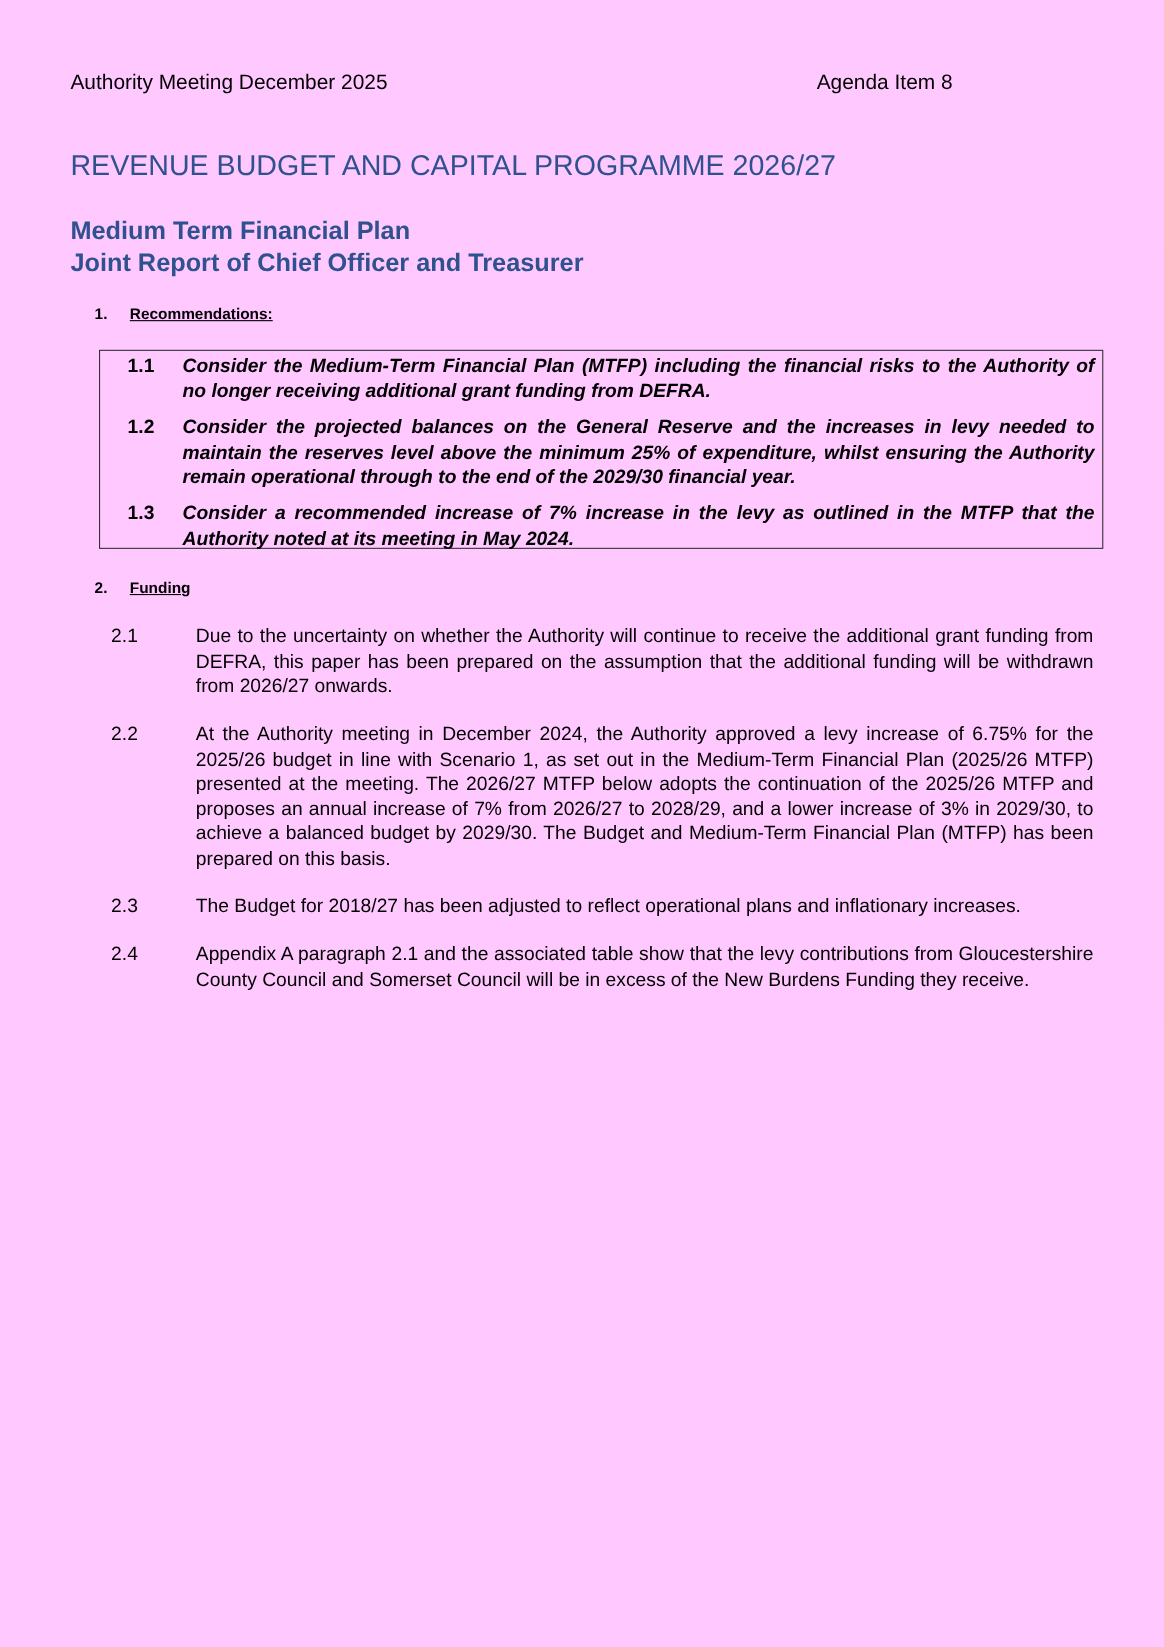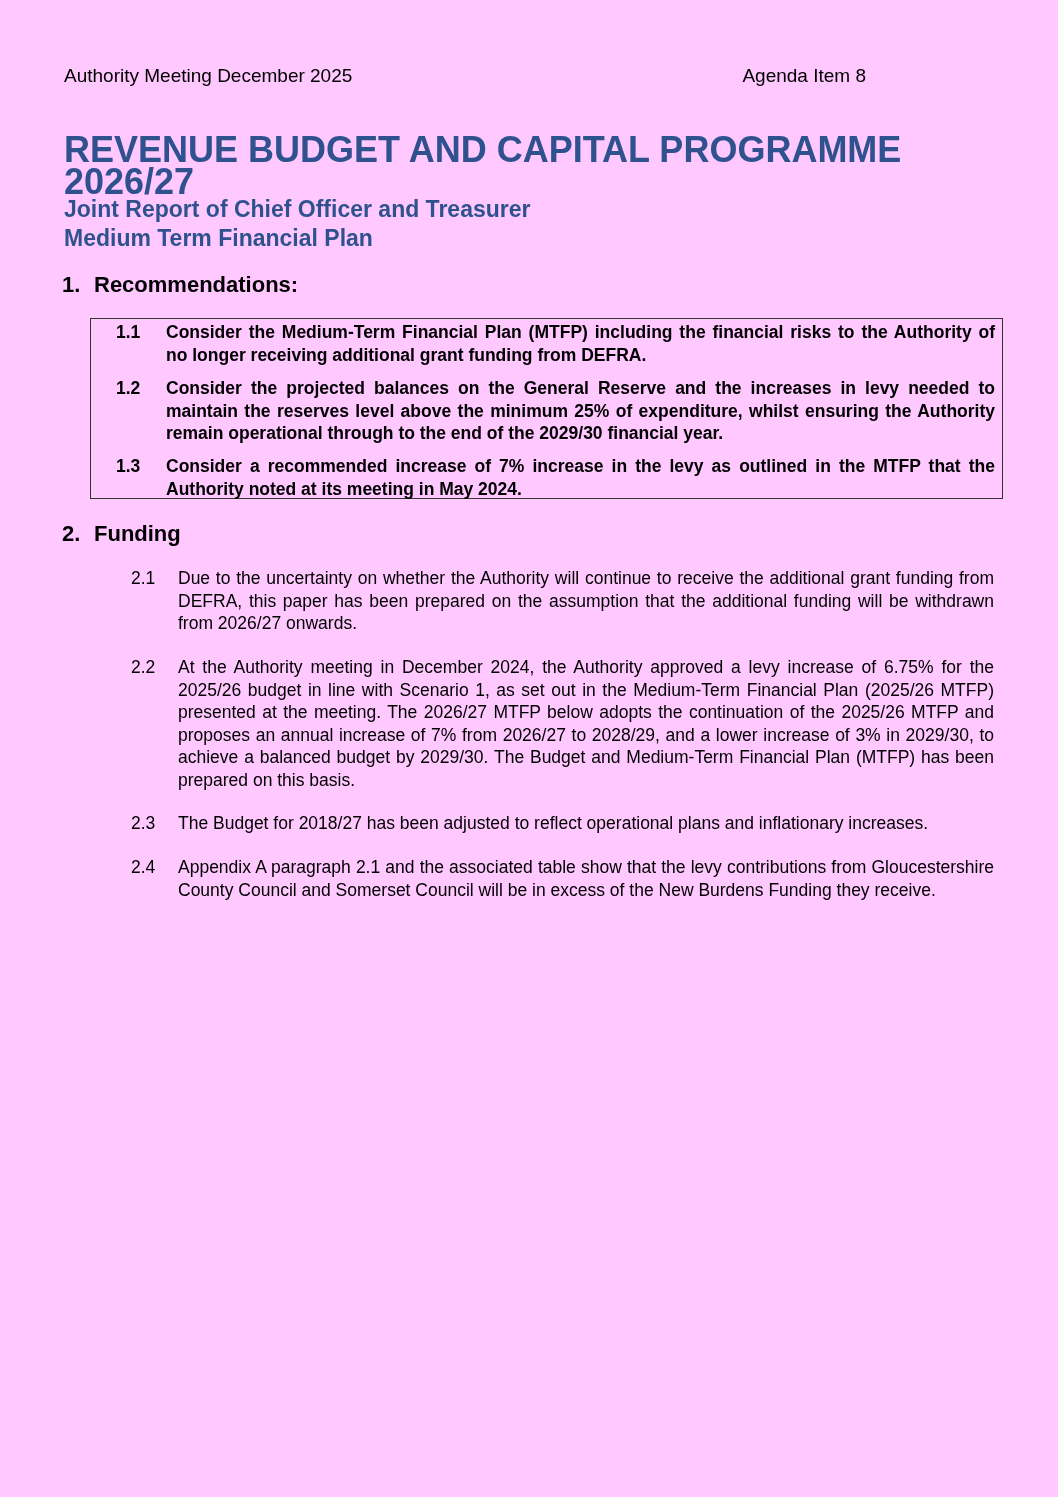--- a/index.html
+++ b/index.html
@@ -29,41 +29,42 @@
     font-size: 19px;
     line-height: 24px;
   }
   .header-left { position: absolute; left: 0; top: 0; }
   .header-right { position: absolute; right: 0; top: 0; }
 
   .main-title {
     position: absolute;
     left: 64px;
     top: 134px;
-    font-size: 36px;
-    font-weight: bold;
+    font-size: 26px;
+    font-weight: normal;
     color: #2f528f;
     line-height: 32px;
     letter-spacing: 0px;
   }
   .subtitle {
     position: absolute;
     left: 64px;
     top: 195px;
     font-size: 23px;
     font-weight: bold;
     color: #2f528f;
     line-height: 29px;
   }
   .section-heading {
     position: absolute;
-    left: 62px;
-    font-size: 22px;
+    left: 86px;
+    font-size: 14px;
     font-weight: bold;
     line-height: 22px;
+    text-decoration: underline;
   }
   .section-heading .num {
     display: inline-block;
     width: 32px;
   }
   .rec-box {
     position: absolute;
     left: 90px;
     top: 318px;
     width: 913px;
@@ -84,33 +85,33 @@
     left: 15px;
     top: 0;
   }
   .rec-item .text {
     position: absolute;
     left: 65px;
     right: 0;
     top: 0;
     text-align: justify;
     text-align-last: left;
+    font-style: italic;
   }
   .sum-item {
     position: absolute;
     left: 101px;
     width: 893px;
     font-size: 17.5px;
     line-height: 22.5px;
   }
   .sum-item .num {
     position: absolute;
     left: 0;
     top: 0;
-    margin-left: 30px;
   }
   .sum-item .text {
     position: absolute;
     left: 77px;
     right: 0;
     top: 0;
     text-align: justify;
     text-align-last: left;
   }
 </style>
@@ -120,22 +121,22 @@
 <div class="page">
 
   <div class="header-line">
     <span class="header-left">Authority Meeting December 2025</span>
     <span class="header-right">Agenda Item 8</span>
   </div>
 
   <div class="main-title">REVENUE BUDGET AND CAPITAL PROGRAMME 2026/27</div>
 
   <div class="subtitle">
+    <div>Medium Term Financial Plan</div>
     <div>Joint Report of Chief Officer and Treasurer</div>
-    <div>Medium Term Financial Plan</div>
   </div>
 
   <div class="section-heading" style="top:274px;">
     <span class="num">1.</span><span>Recommendations:</span>
   </div>
 
   <div class="rec-box">
     <div class="rec-item" style="top:2px;">
       <span class="num">1.1</span>
       <span class="text">Consider the Medium-Term Financial Plan (MTFP) including the financial risks to the Authority of no longer receiving additional grant funding from DEFRA.</span>

